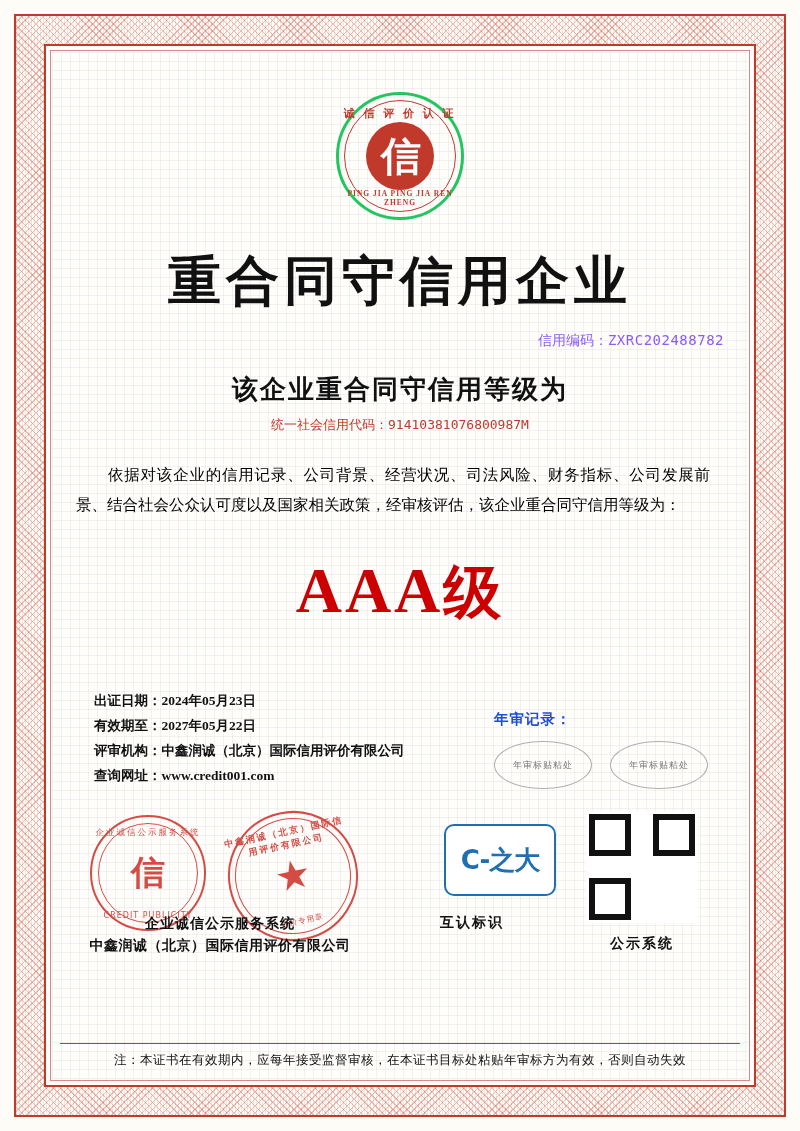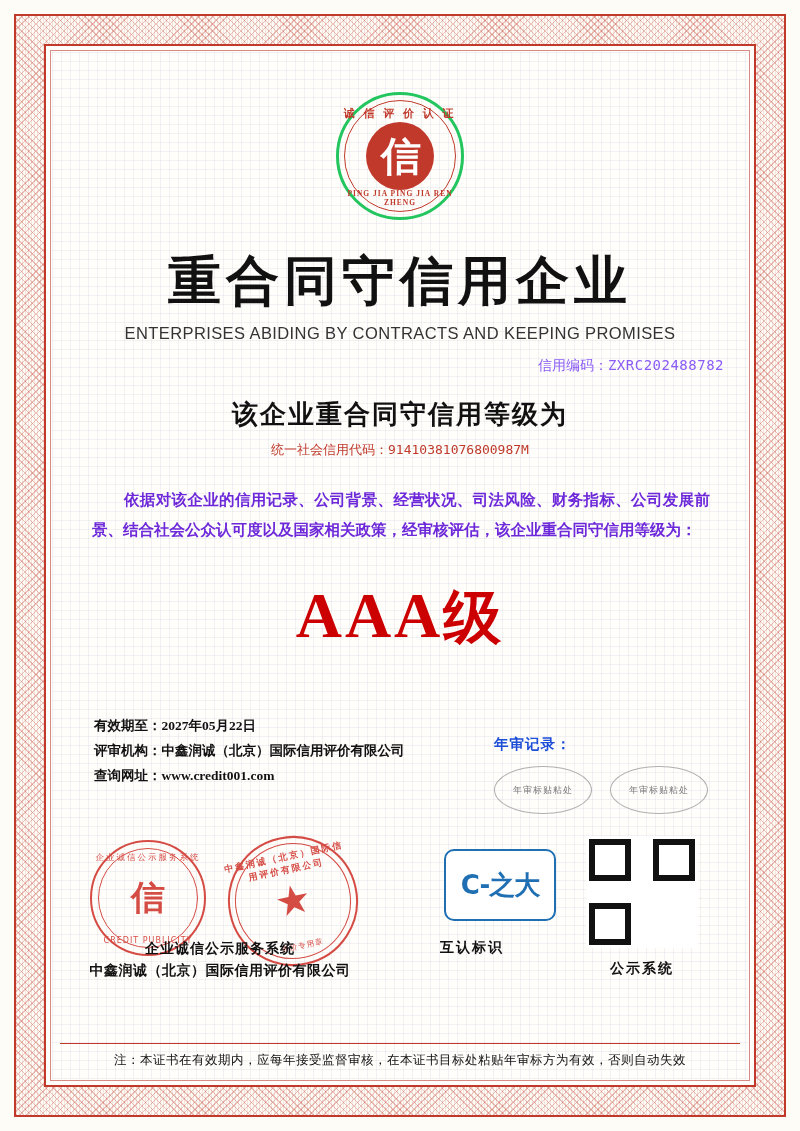--- a/index.html
+++ b/index.html
@@ -153,28 +153,27 @@
     text-align: center;
     margin-top: 9px;
     color: #c0392b;
     font-size: 13px;
     font-family: "DejaVu Sans", sans-serif;
   }
   .uscc .val { font-family: "DejaVu Sans Mono", monospace; }
 
   
   .body-text {
-    margin: 26px 30px 0 32px;
+    margin: 26px 30px 0 16px;
     font-family: "DejaVu Sans", sans-serif;
     font-size: 15.5px;
     line-height: 30px;
-    color: #6d28d9;
+    color: #000000;
     text-indent: 32px;
     text-align: justify;
-    font-weight: bold;
   }
 
   
   .grade {
     text-align: center;
     margin-top: 34px;
     color: #cc0000;
     font-family: "Liberation Serif", serif;
     font-size: 64px;
     font-weight: bold;
@@ -409,39 +408,41 @@
     <div class="emblem-wrap">
       <div class="emblem">
         <div class="ring2"></div>
         <div class="arc-top">诚 信 评 价 认 证</div>
         <div class="center-disc">信</div>
         <div class="arc-bottom">PING JIA PING JIA REN ZHENG</div>
       </div>
     </div>
 
     <div class="title-cn">重合同守信用企业</div>
-    <div class="title-en">ENTERPRISES ABIDING BY CONTRACTS AND KEEPING PROMISES</div>
 
     <div class="credit-code-line">
       <span>信用编码：</span><span class="val">ZXRC202488782</span>
     </div>
 
     <div class="company-name">该企业重合同守信用等级为</div>
     <div class="uscc">
       <span>统一社会信用代码：</span><span class="val">91410381076800987M</span>
     </div>
 
     <div class="body-text">依据对该企业的信用记录、公司背景、经营状况、司法风险、财务指标、公司发展前景、结合社会公众认可度以及国家相关政策，经审核评估，该企业重合同守信用等级为：</div>
 
     <div class="grade">
       <span>AAA</span><span class="cn">级</span>
     </div>
 
     <div class="details-row">
       <div class="details">
+        <div class="row">
+          <span class="lbl">出证日期：</span><span class="val">2024年05月23日</span>
+        </div>
         <div class="row">
           <span class="lbl">有效期至：</span><span class="val">2027年05月22日</span>
         </div>
         <div class="row">
           <span class="lbl">评审机构：</span><span class="val">中鑫润诚（北京）国际信用评价有限公司</span>
         </div>
         <div class="row">
           <span class="lbl">查询网址：</span><span class="val">www.credit001.com</span>
         </div>
       </div>

